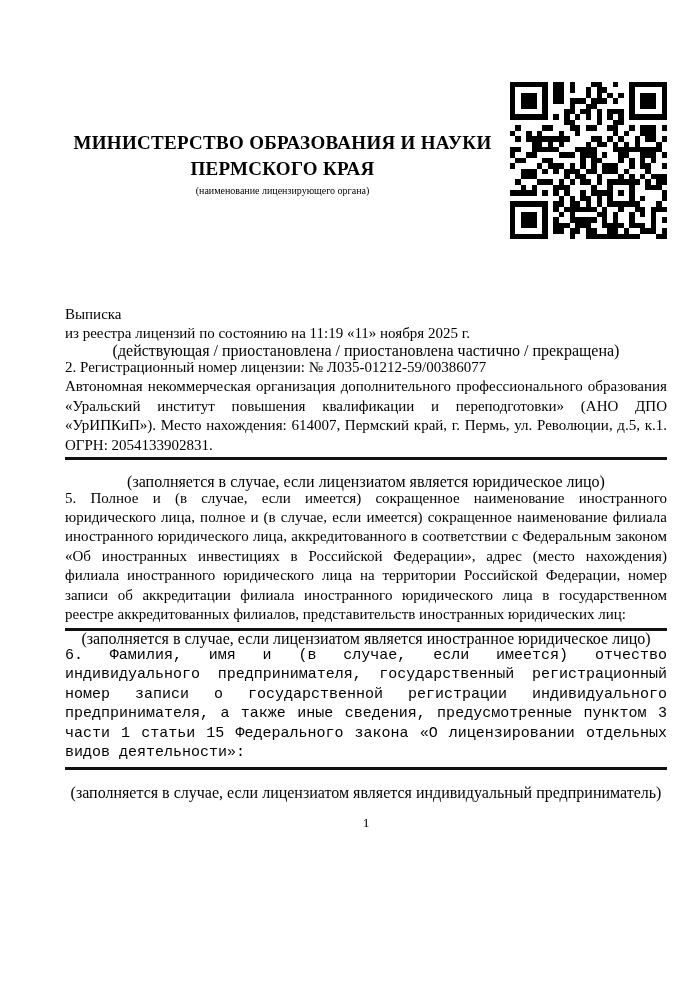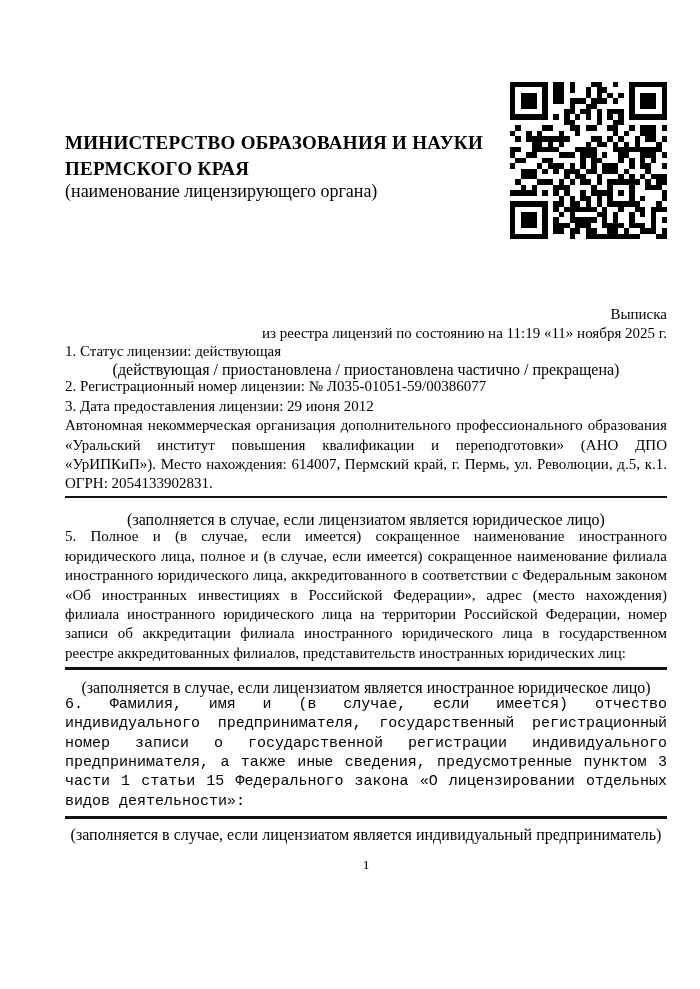--- a/index.html
+++ b/index.html
@@ -10,51 +10,51 @@
   }
   .page{
     position:relative;width:700px;height:989px;background:#ffffff;
     overflow:hidden;
   }
   .qr{
     position:absolute;left:510px;top:82px;width:157px;height:157px;
     background:#fff;
   }
   .header{
-    position:absolute;left:65px;top:130px;width:435px;
+    position:absolute;left:65px;top:130px;width:435px;text-align:center;
   }
   .header .ministry-line{
     font-weight:bold;font-size:19px;line-height:26px;letter-spacing:.3px;
   }
   .small-caption{
-    font-size:18px;line-height:14px;
+    font-size:10px;line-height:14px;
   }
   .header .small-caption{margin-top:2px;}
   .content{
     position:absolute;left:65px;top:305px;width:602px;
     font-size:15px;line-height:19.4px;
   }
   .content p{margin:0;padding:0;}
-  .doc-title{text-align:right;line-height:18.5px;}
+  .doc-title{text-align:left;line-height:18.5px;}
   .just{text-align:justify;text-align-last:left;}
   .caption{text-align:center;font-size:16px;line-height:14px;}
   .rule{height:2.5px;background:#111;width:100%;}
   .item1{margin-top:26px;}
   .cap1{margin-top:2px;}
   .item2{margin-top:17px;}
   .item3{margin-top:14px;}
   .item4-label{margin-top:10px;}
   .rule4{margin-top:2px;}
   .cap4{margin-top:15px;}
   .item5-label{margin-top:11px;}
   .rule5{margin-top:4px;}
-  .cap5{margin-top:11px;}
+  .cap5{margin-top:1px;}
   .item6-label{margin-top:18px;font-family:Liberation Mono, monospace;}
   .rule6{margin-top:5px;}
-  .cap6{margin-top:9px;}
+  .cap6{margin-top:16px;}
   .item7{margin-top:24px;}
   .page-number{margin-top:13px;text-align:center;font-size:13.5px;}
 </style>
 </head>
 <body>
 
 <div class="page">
 
   <svg id="qr" class="qr" shape-rendering="crispEdges" xmlns="http://www.w3.org/2000/svg" viewBox="0 0 29 29">
       <path d="M0 0h1v1h-1zM1 0h1v1h-1zM2 0h1v1h-1zM3 0h1v1h-1zM4 0h1v1h-1zM5 0h1v1h-1zM6 0h1v1h-1zM8 0h1v1h-1zM9 0h1v1h-1zM11 0h1v1h-1zM15 0h1v1h-1zM16 0h1v1h-1zM19 0h1v1h-1zM22 0h1v1h-1zM23 0h1v1h-1zM24 0h1v1h-1zM25 0h1v1h-1zM26 0h1v1h-1zM27 0h1v1h-1zM28 0h1v1h-1zM0 1h1v1h-1zM6 1h1v1h-1zM8 1h1v1h-1zM9 1h1v1h-1zM11 1h1v1h-1zM14 1h1v1h-1zM16 1h1v1h-1zM17 1h1v1h-1zM22 1h1v1h-1zM28 1h1v1h-1zM0 2h1v1h-1zM2 2h1v1h-1zM3 2h1v1h-1zM4 2h1v1h-1zM6 2h1v1h-1zM8 2h1v1h-1zM9 2h1v1h-1zM14 2h1v1h-1zM16 2h1v1h-1zM18 2h1v1h-1zM20 2h1v1h-1zM22 2h1v1h-1zM24 2h1v1h-1zM25 2h1v1h-1zM26 2h1v1h-1zM28 2h1v1h-1zM0 3h1v1h-1zM2 3h1v1h-1zM3 3h1v1h-1zM4 3h1v1h-1zM6 3h1v1h-1zM8 3h1v1h-1zM9 3h1v1h-1zM11 3h1v1h-1zM12 3h1v1h-1zM13 3h1v1h-1zM15 3h1v1h-1zM16 3h1v1h-1zM17 3h1v1h-1zM19 3h1v1h-1zM22 3h1v1h-1zM24 3h1v1h-1zM25 3h1v1h-1zM26 3h1v1h-1zM28 3h1v1h-1zM0 4h1v1h-1zM2 4h1v1h-1zM3 4h1v1h-1zM4 4h1v1h-1zM6 4h1v1h-1zM11 4h1v1h-1zM14 4h1v1h-1zM15 4h1v1h-1zM22 4h1v1h-1zM24 4h1v1h-1zM25 4h1v1h-1zM26 4h1v1h-1zM28 4h1v1h-1zM0 5h1v1h-1zM6 5h1v1h-1zM10 5h1v1h-1zM11 5h1v1h-1zM13 5h1v1h-1zM14 5h1v1h-1zM16 5h1v1h-1zM18 5h1v1h-1zM19 5h1v1h-1zM20 5h1v1h-1zM22 5h1v1h-1zM28 5h1v1h-1zM0 6h1v1h-1zM1 6h1v1h-1zM2 6h1v1h-1zM3 6h1v1h-1zM4 6h1v1h-1zM5 6h1v1h-1zM6 6h1v1h-1zM8 6h1v1h-1zM10 6h1v1h-1zM12 6h1v1h-1zM14 6h1v1h-1zM16 6h1v1h-1zM18 6h1v1h-1zM20 6h1v1h-1zM22 6h1v1h-1zM23 6h1v1h-1zM24 6h1v1h-1zM25 6h1v1h-1zM26 6h1v1h-1zM27 6h1v1h-1zM28 6h1v1h-1zM10 7h1v1h-1zM11 7h1v1h-1zM16 7h1v1h-1zM19 7h1v1h-1zM20 7h1v1h-1zM1 8h1v1h-1zM6 8h1v1h-1zM7 8h1v1h-1zM11 8h1v1h-1zM12 8h1v1h-1zM14 8h1v1h-1zM15 8h1v1h-1zM18 8h1v1h-1zM19 8h1v1h-1zM22 8h1v1h-1zM24 8h1v1h-1zM25 8h1v1h-1zM26 8h1v1h-1zM28 8h1v1h-1zM0 9h1v1h-1zM3 9h1v1h-1zM5 9h1v1h-1zM9 9h1v1h-1zM12 9h1v1h-1zM19 9h1v1h-1zM21 9h1v1h-1zM24 9h1v1h-1zM25 9h1v1h-1zM26 9h1v1h-1zM1 10h1v1h-1zM3 10h1v1h-1zM4 10h1v1h-1zM5 10h1v1h-1zM6 10h1v1h-1zM7 10h1v1h-1zM8 10h1v1h-1zM9 10h1v1h-1zM10 10h1v1h-1zM15 10h1v1h-1zM16 10h1v1h-1zM18 10h1v1h-1zM20 10h1v1h-1zM23 10h1v1h-1zM25 10h1v1h-1zM26 10h1v1h-1zM28 10h1v1h-1zM4 11h1v1h-1zM5 11h1v1h-1zM7 11h1v1h-1zM9 11h1v1h-1zM14 11h1v1h-1zM16 11h1v1h-1zM17 11h1v1h-1zM19 11h1v1h-1zM21 11h1v1h-1zM23 11h1v1h-1zM27 11h1v1h-1zM0 12h1v1h-1zM1 12h1v1h-1zM4 12h1v1h-1zM5 12h1v1h-1zM6 12h1v1h-1zM7 12h1v1h-1zM8 12h1v1h-1zM12 12h1v1h-1zM13 12h1v1h-1zM14 12h1v1h-1zM15 12h1v1h-1zM19 12h1v1h-1zM20 12h1v1h-1zM21 12h1v1h-1zM22 12h1v1h-1zM23 12h1v1h-1zM24 12h1v1h-1zM25 12h1v1h-1zM26 12h1v1h-1zM27 12h1v1h-1zM0 13h1v1h-1zM3 13h1v1h-1zM4 13h1v1h-1zM9 13h1v1h-1zM10 13h1v1h-1zM11 13h1v1h-1zM13 13h1v1h-1zM14 13h1v1h-1zM15 13h1v1h-1zM17 13h1v1h-1zM20 13h1v1h-1zM21 13h1v1h-1zM24 13h1v1h-1zM25 13h1v1h-1zM26 13h1v1h-1zM28 13h1v1h-1zM1 14h1v1h-1zM2 14h1v1h-1zM6 14h1v1h-1zM7 14h1v1h-1zM13 14h1v1h-1zM15 14h1v1h-1zM16 14h1v1h-1zM20 14h1v1h-1zM22 14h1v1h-1zM24 14h1v1h-1zM26 14h1v1h-1zM0 15h1v1h-1zM5 15h1v1h-1zM7 15h1v1h-1zM8 15h1v1h-1zM9 15h1v1h-1zM11 15h1v1h-1zM13 15h1v1h-1zM15 15h1v1h-1zM17 15h1v1h-1zM18 15h1v1h-1zM19 15h1v1h-1zM22 15h1v1h-1zM24 15h1v1h-1zM25 15h1v1h-1zM28 15h1v1h-1zM2 16h1v1h-1zM3 16h1v1h-1zM4 16h1v1h-1zM6 16h1v1h-1zM8 16h1v1h-1zM10 16h1v1h-1zM11 16h1v1h-1zM12 16h1v1h-1zM14 16h1v1h-1zM15 16h1v1h-1zM17 16h1v1h-1zM18 16h1v1h-1zM19 16h1v1h-1zM21 16h1v1h-1zM25 16h1v1h-1zM2 17h1v1h-1zM3 17h1v1h-1zM4 17h1v1h-1zM10 17h1v1h-1zM12 17h1v1h-1zM13 17h1v1h-1zM16 17h1v1h-1zM20 17h1v1h-1zM22 17h1v1h-1zM24 17h1v1h-1zM26 17h1v1h-1zM27 17h1v1h-1zM28 17h1v1h-1zM1 18h1v1h-1zM5 18h1v1h-1zM6 18h1v1h-1zM7 18h1v1h-1zM9 18h1v1h-1zM11 18h1v1h-1zM13 18h1v1h-1zM14 18h1v1h-1zM16 18h1v1h-1zM18 18h1v1h-1zM19 18h1v1h-1zM20 18h1v1h-1zM21 18h1v1h-1zM22 18h1v1h-1zM23 18h1v1h-1zM25 18h1v1h-1zM27 18h1v1h-1zM28 18h1v1h-1zM2 19h1v1h-1zM4 19h1v1h-1zM8 19h1v1h-1zM9 19h1v1h-1zM10 19h1v1h-1zM15 19h1v1h-1zM18 19h1v1h-1zM22 19h1v1h-1zM25 19h1v1h-1zM26 19h1v1h-1zM27 19h1v1h-1zM0 20h1v1h-1zM1 20h1v1h-1zM2 20h1v1h-1zM3 20h1v1h-1zM4 20h1v1h-1zM6 20h1v1h-1zM8 20h1v1h-1zM10 20h1v1h-1zM13 20h1v1h-1zM15 20h1v1h-1zM16 20h1v1h-1zM17 20h1v1h-1zM18 20h1v1h-1zM20 20h1v1h-1zM22 20h1v1h-1zM28 20h1v1h-1zM9 21h1v1h-1zM11 21h1v1h-1zM13 21h1v1h-1zM14 21h1v1h-1zM16 21h1v1h-1zM18 21h1v1h-1zM22 21h1v1h-1zM24 21h1v1h-1zM28 21h1v1h-1zM0 22h1v1h-1zM1 22h1v1h-1zM2 22h1v1h-1zM3 22h1v1h-1zM4 22h1v1h-1zM5 22h1v1h-1zM6 22h1v1h-1zM8 22h1v1h-1zM9 22h1v1h-1zM11 22h1v1h-1zM12 22h1v1h-1zM14 22h1v1h-1zM16 22h1v1h-1zM18 22h1v1h-1zM19 22h1v1h-1zM20 22h1v1h-1zM21 22h1v1h-1zM22 22h1v1h-1zM23 22h1v1h-1zM27 22h1v1h-1zM0 23h1v1h-1zM6 23h1v1h-1zM8 23h1v1h-1zM10 23h1v1h-1zM11 23h1v1h-1zM12 23h1v1h-1zM13 23h1v1h-1zM14 23h1v1h-1zM15 23h1v1h-1zM17 23h1v1h-1zM20 23h1v1h-1zM23 23h1v1h-1zM24 23h1v1h-1zM26 23h1v1h-1zM27 23h1v1h-1zM28 23h1v1h-1zM0 24h1v1h-1zM2 24h1v1h-1zM3 24h1v1h-1zM4 24h1v1h-1zM6 24h1v1h-1zM9 24h1v1h-1zM11 24h1v1h-1zM16 24h1v1h-1zM17 24h1v1h-1zM19 24h1v1h-1zM22 24h1v1h-1zM24 24h1v1h-1zM26 24h1v1h-1zM0 25h1v1h-1zM2 25h1v1h-1zM3 25h1v1h-1zM4 25h1v1h-1zM6 25h1v1h-1zM8 25h1v1h-1zM11 25h1v1h-1zM12 25h1v1h-1zM13 25h1v1h-1zM14 25h1v1h-1zM15 25h1v1h-1zM17 25h1v1h-1zM19 25h1v1h-1zM22 25h1v1h-1zM26 25h1v1h-1zM28 25h1v1h-1zM0 26h1v1h-1zM2 26h1v1h-1zM3 26h1v1h-1zM4 26h1v1h-1zM6 26h1v1h-1zM8 26h1v1h-1zM9 26h1v1h-1zM10 26h1v1h-1zM12 26h1v1h-1zM13 26h1v1h-1zM14 26h1v1h-1zM17 26h1v1h-1zM18 26h1v1h-1zM19 26h1v1h-1zM20 26h1v1h-1zM22 26h1v1h-1zM23 26h1v1h-1zM24 26h1v1h-1zM26 26h1v1h-1zM0 27h1v1h-1zM6 27h1v1h-1zM8 27h1v1h-1zM9 27h1v1h-1zM11 27h1v1h-1zM12 27h1v1h-1zM14 27h1v1h-1zM15 27h1v1h-1zM18 27h1v1h-1zM19 27h1v1h-1zM21 27h1v1h-1zM24 27h1v1h-1zM25 27h1v1h-1zM26 27h1v1h-1zM28 27h1v1h-1zM0 28h1v1h-1zM1 28h1v1h-1zM2 28h1v1h-1zM3 28h1v1h-1zM4 28h1v1h-1zM5 28h1v1h-1zM6 28h1v1h-1zM11 28h1v1h-1zM14 28h1v1h-1zM15 28h1v1h-1zM16 28h1v1h-1zM17 28h1v1h-1zM18 28h1v1h-1zM19 28h1v1h-1zM20 28h1v1h-1zM21 28h1v1h-1zM22 28h1v1h-1zM23 28h1v1h-1zM27 28h1v1h-1zM28 28h1v1h-1z" fill="#000"></path>
@@ -66,26 +66,24 @@
     <div class="small-caption">(наименование лицензирующего органа)</div>
   </div>
 
   <div class="content">
 
     <div class="doc-title">
       <div>Выписка</div>
       <div>из реестра лицензий по состоянию на 11:19 «11» ноября 2025 г.</div>
     </div>
 
-    <p class="item1">1. Статус лицензии: действующая</p>
     <div class="caption cap1">(действующая / приостановлена / приостановлена частично / прекращена)</div>
 
-    <p class="item2">2. Регистрационный номер лицензии: № Л035-01051-59/00386077</p>
+    <p class="item2">2. Регистрационный номер лицензии: № Л035-01212-59/00386077</p>
 
-    <p class="item3">3. Дата предоставления лицензии: 29 июня 2012</p>
 
     <p class="just">Автономная некоммерческая организация дополнительного профессионального образования «Уральский институт повышения квалификации и переподготовки» (АНО ДПО «УрИПКиП»). Место нахождения: 614007, Пермский край, г. Пермь, ул. Революции, д.5, к.1. ОГРН: 2054133902831.</p>
     <div class="rule rule4"></div>
     <div class="caption cap4">(заполняется в случае, если лицензиатом является юридическое лицо)</div>
 
     <p class="just item5-label">5. Полное и (в случае, если имеется) сокращенное наименование иностранного юридического лица, полное и (в случае, если имеется) сокращенное наименование филиала иностранного юридического лица, аккредитованного в соответствии с Федеральным законом «Об иностранных инвестициях в Российской Федерации», адрес (место нахождения) филиала иностранного юридического лица на территории Российской Федерации, номер записи об аккредитации филиала иностранного юридического лица в государственном реестре аккредитованных филиалов, представительств иностранных юридических лиц:</p>
     <div class="rule rule5"></div>
     <div class="caption cap5">(заполняется в случае, если лицензиатом является иностранное юридическое лицо)</div>
 
     <p class="just item6-label">6. Фамилия, имя и (в случае, если имеется) отчество индивидуального предпринимателя, государственный регистрационный номер записи о государственной регистрации индивидуального предпринимателя, а также иные сведения, предусмотренные пунктом 3 части 1 статьи 15 Федерального закона «О лицензировании отдельных видов деятельности»:</p>

